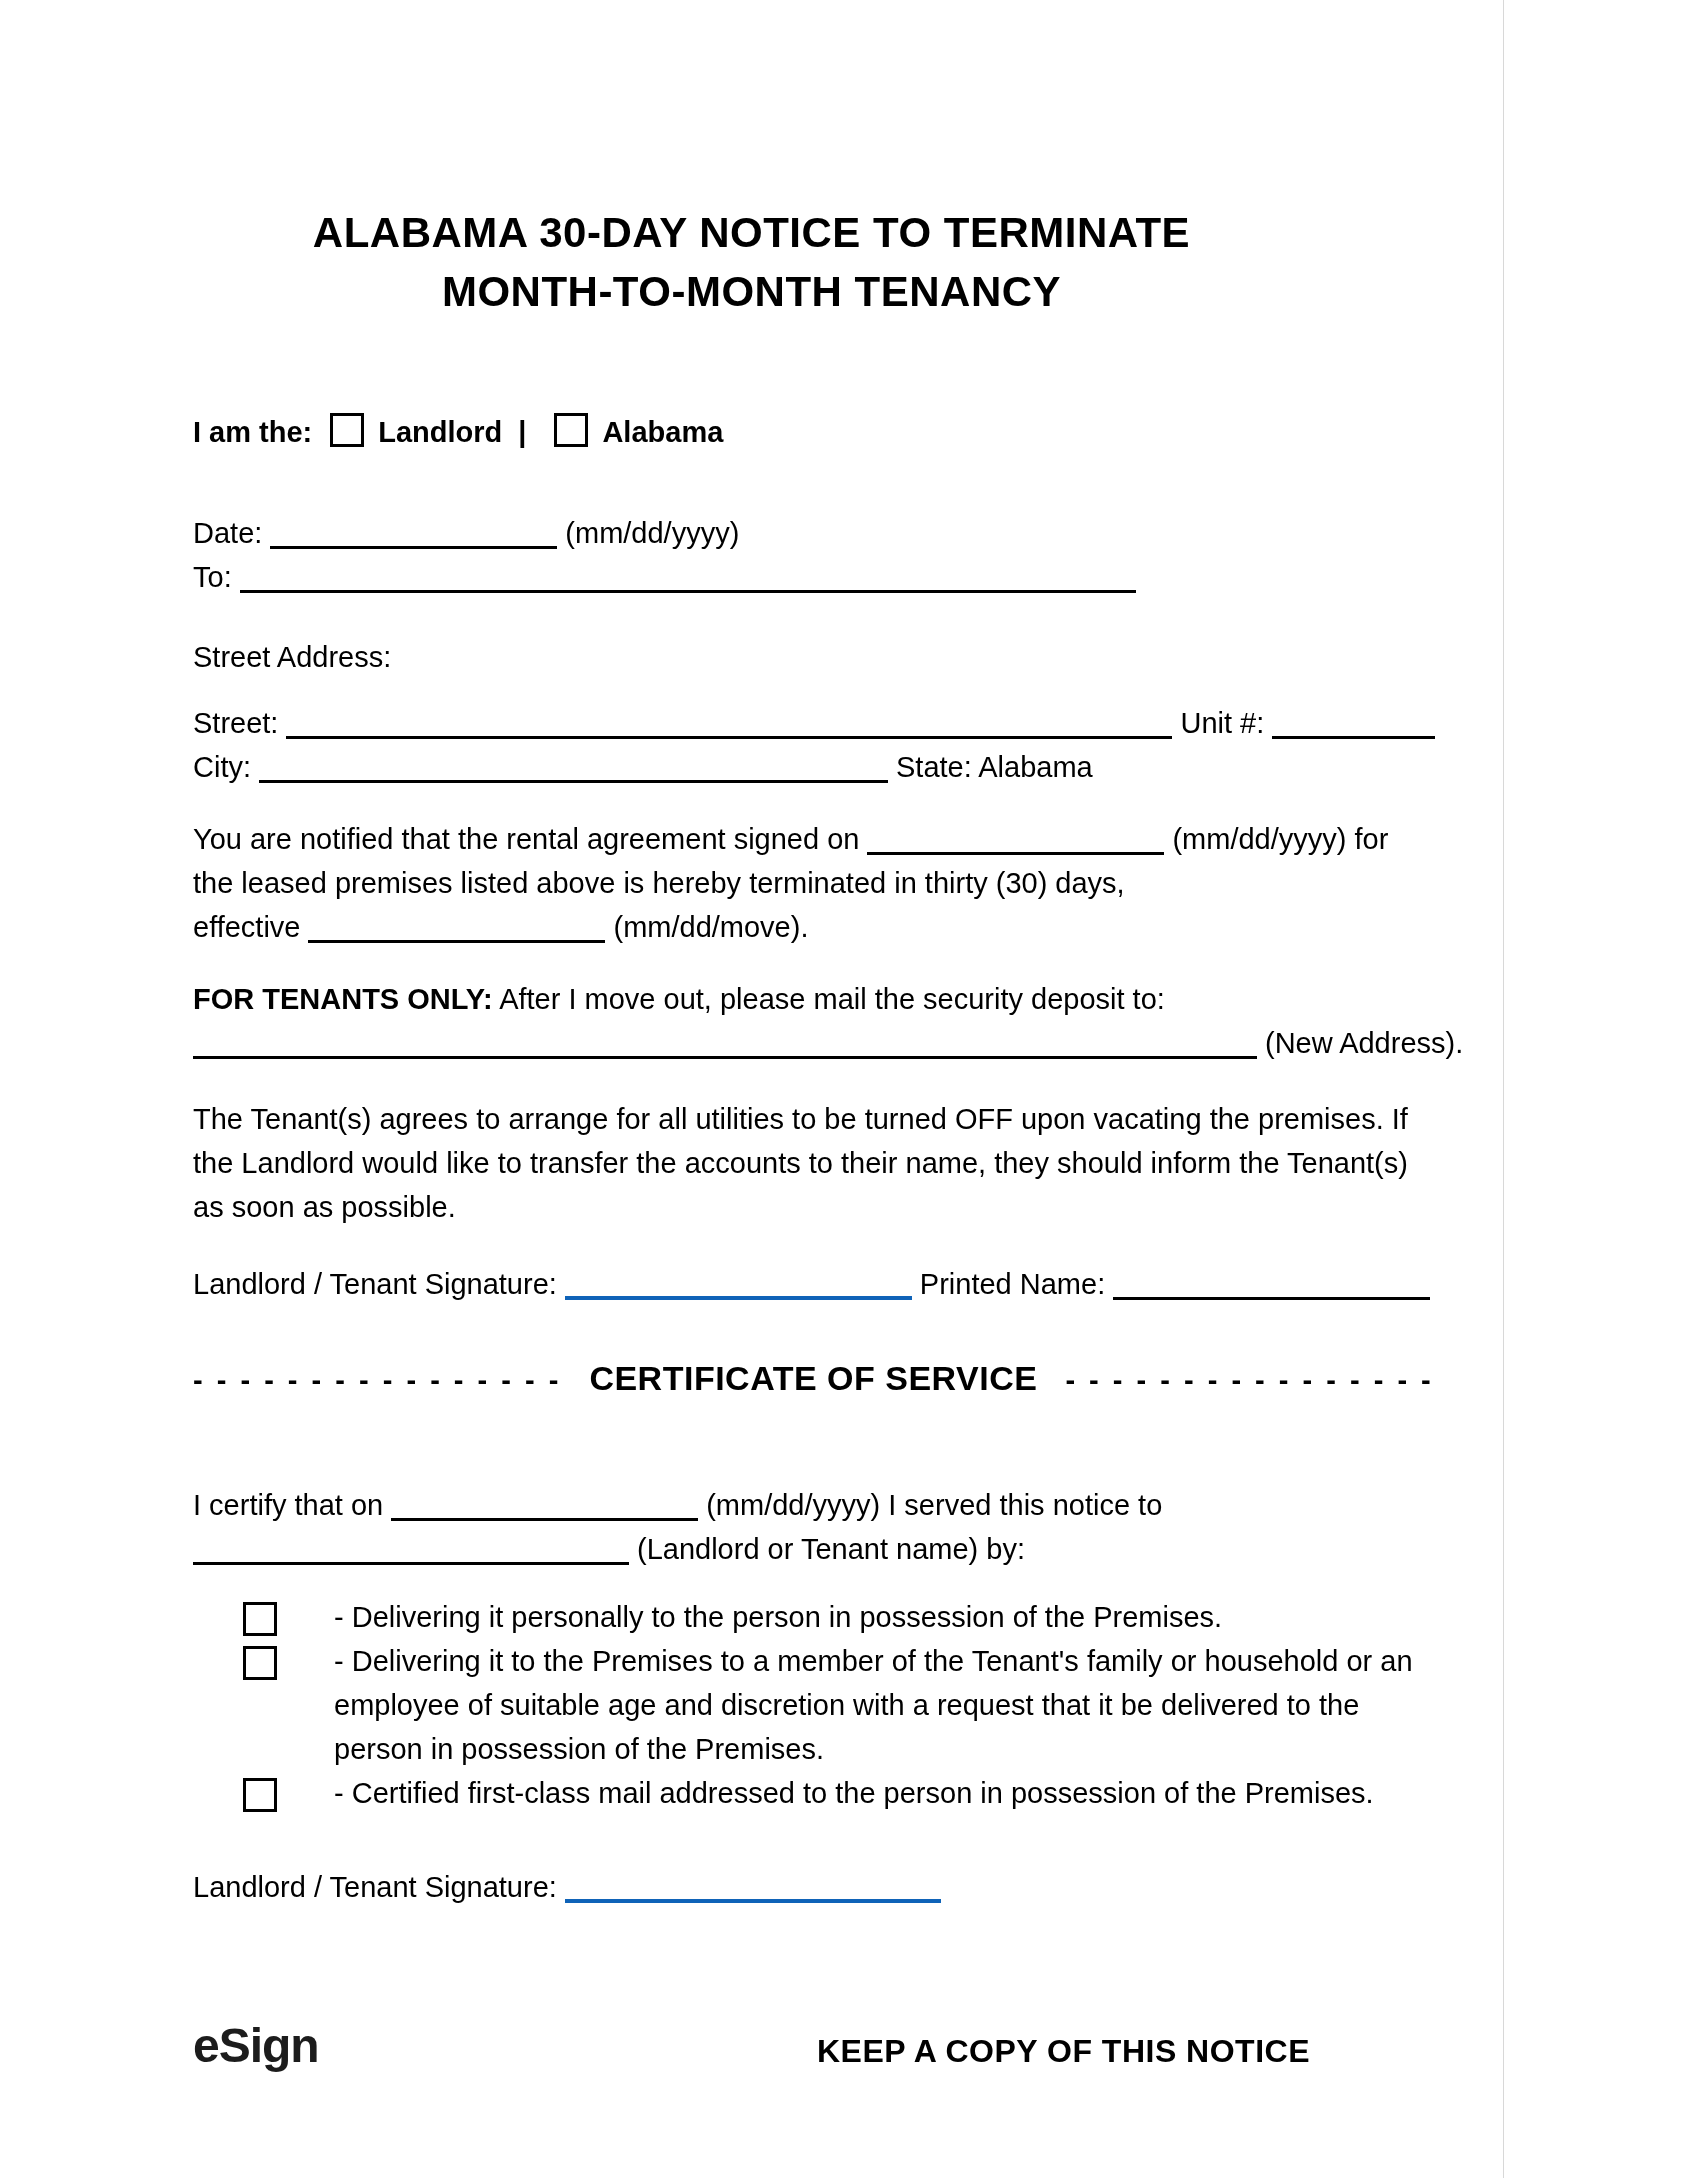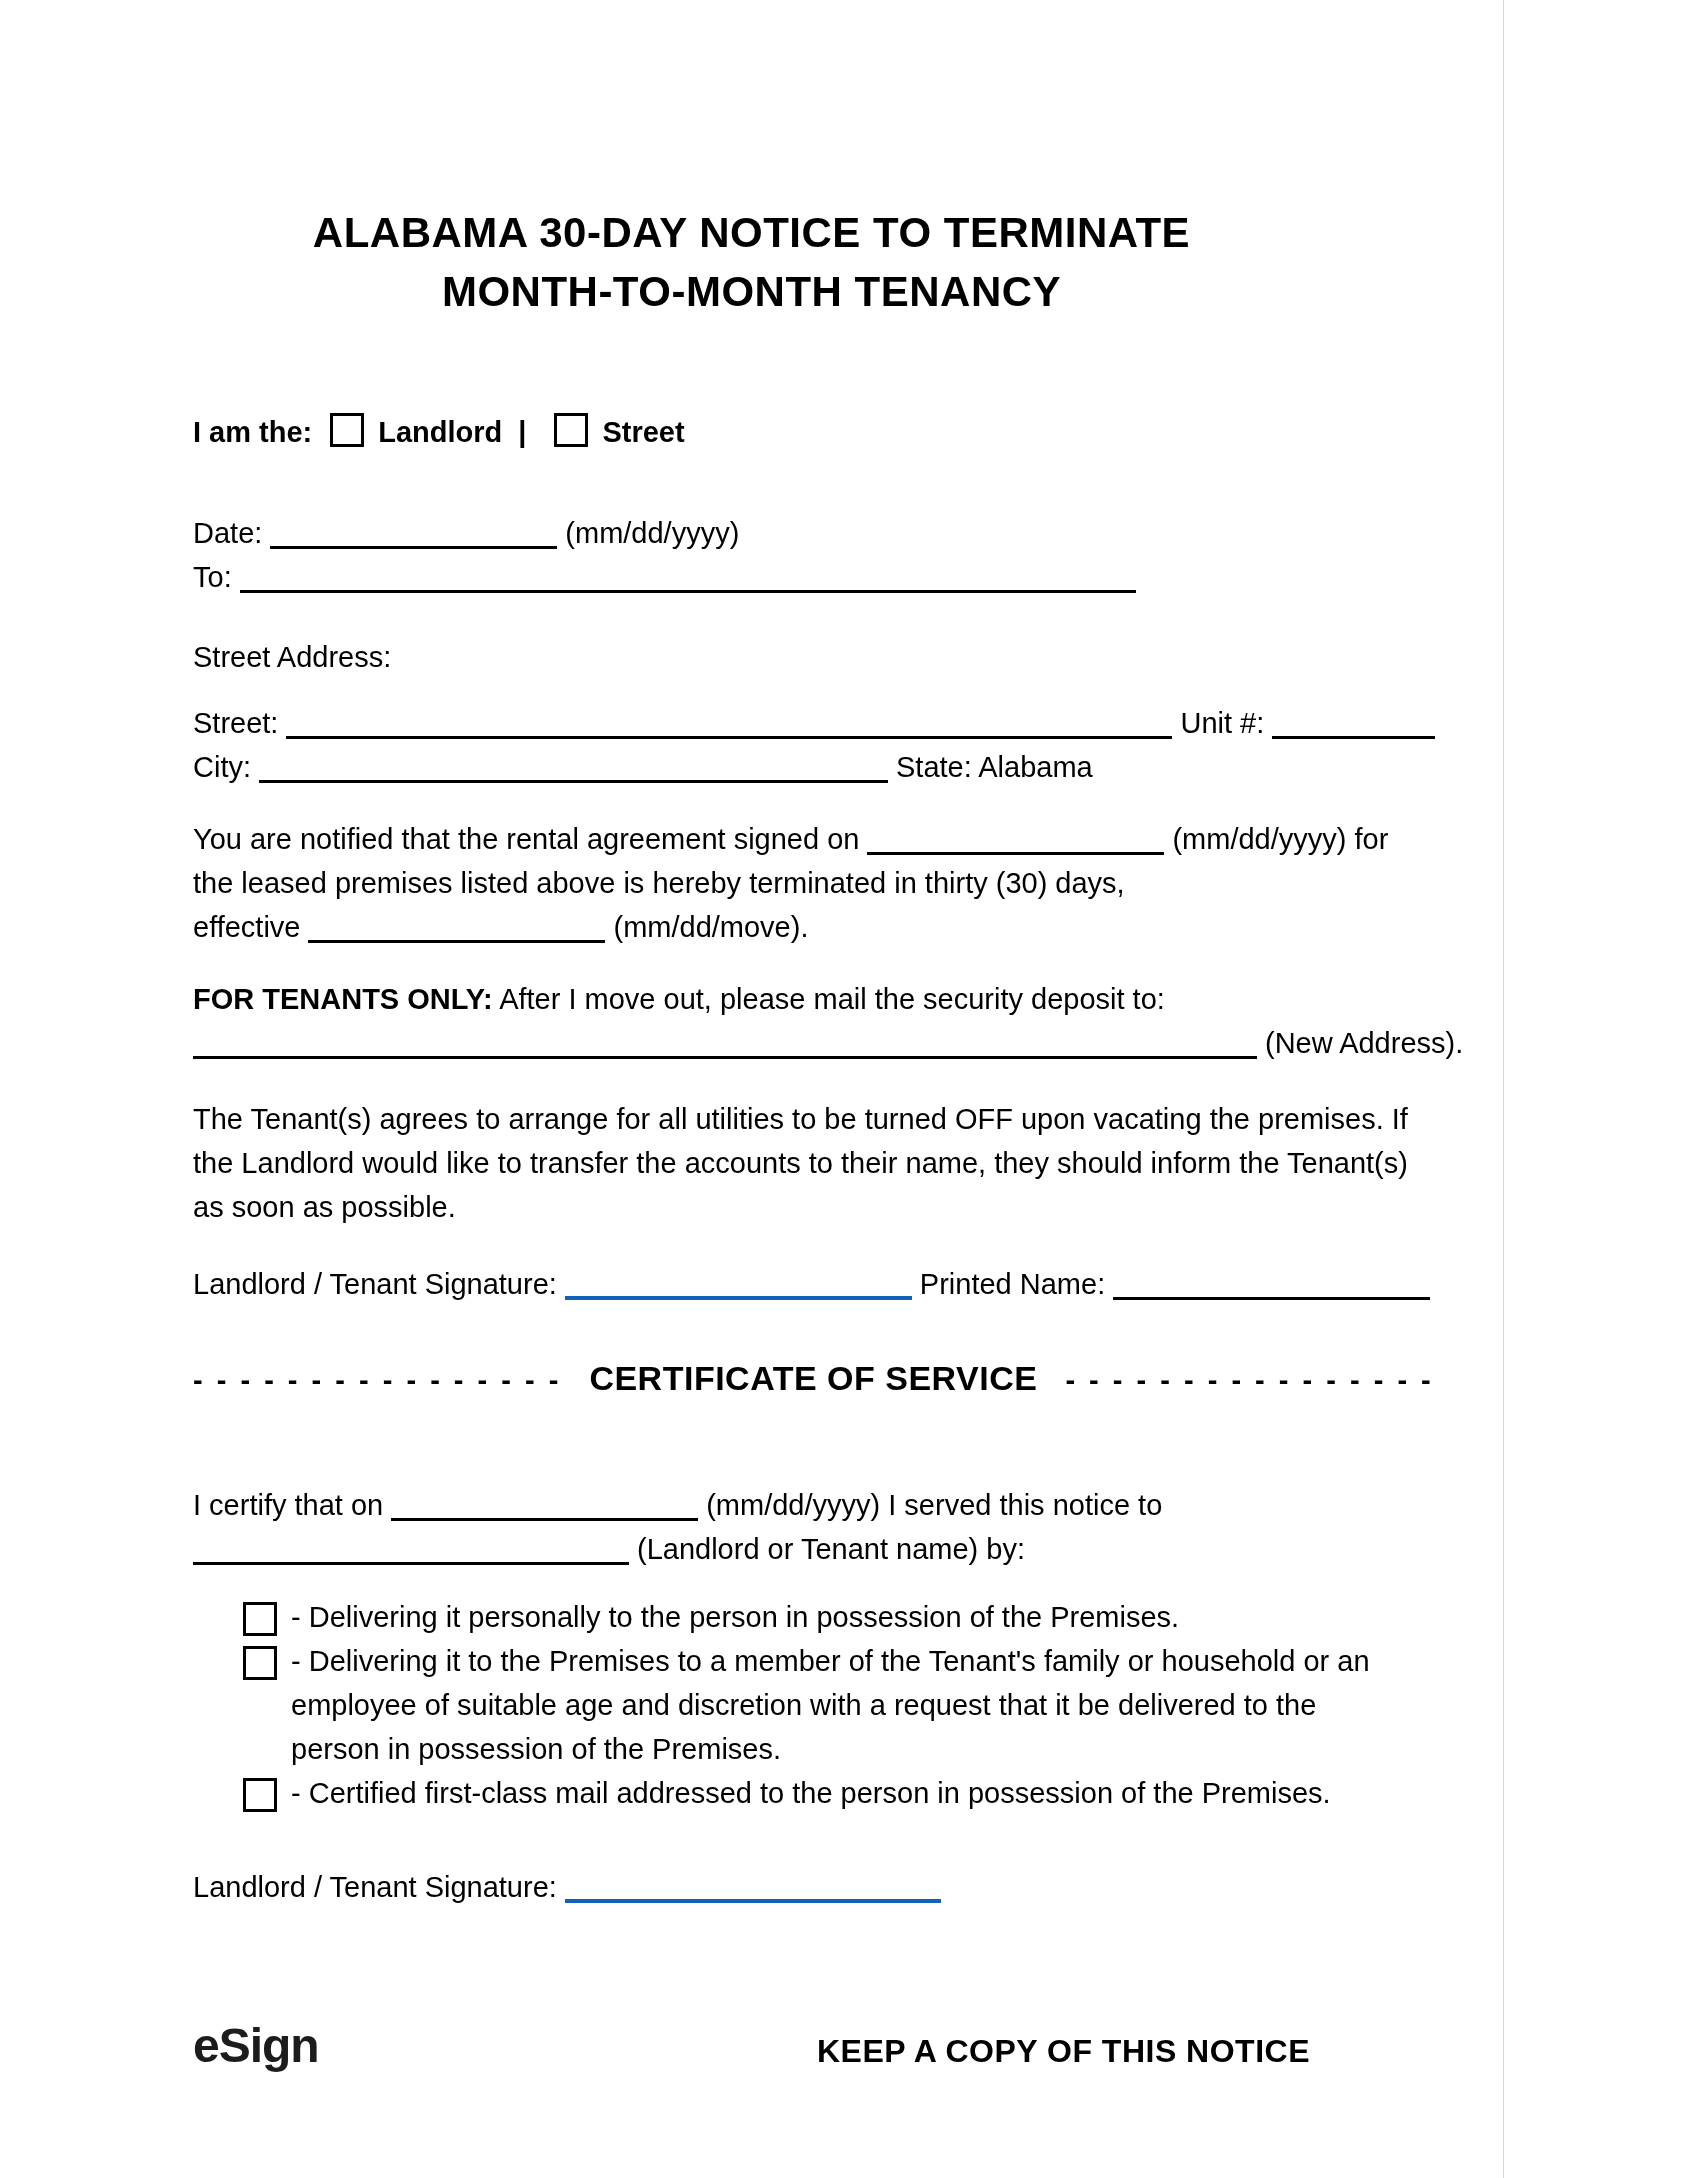--- a/index.html
+++ b/index.html
@@ -101,20 +101,21 @@
   .cert-header .cert-title {
     font-size: 34px;
     margin: 0 28px;
     letter-spacing: 0.5px;
   }
 
   .svc-item {
     display: flex;
     align-items: flex-start;
     margin-left: 50px;
+    gap: 43px;
   }
   .svc-item .cb {
     flex: 0 0 auto;
     margin: 7px 0 0 0;
   }
   .svc-text {
     margin-left: 14px;
   }
   .svc-text .svc-line { display: block; white-space: nowrap; }
 
@@ -145,21 +146,21 @@
 <body>
 
 <div class="page">
 
   <h1 class="doc-title">
     <span class="tline">ALABAMA 30-DAY NOTICE TO TERMINATE</span>
     <span class="tline">MONTH-TO-MONTH TENANCY</span>
   </h1>
 
   <div class="role-row">
-    <span>I am the:</span><span class="cb"></span><span>Landlord</span><span class="divider">|</span><span class="cb"></span><span>Street</span>
+    <span>I am the:</span><span class="cb"></span><span>Landlord</span><span class="divider">|</span><span class="cb"></span><span>Alabama</span>
   </div>
 
   <div class="sect-date">
     <div class="pline">
       <span>Date:</span><span class="blank w290"></span><span>(mm/dd/yyyy)</span>
     </div>
     <div class="pline">
       <span>To:</span><span class="blank w905"></span>
     </div>
   </div>

